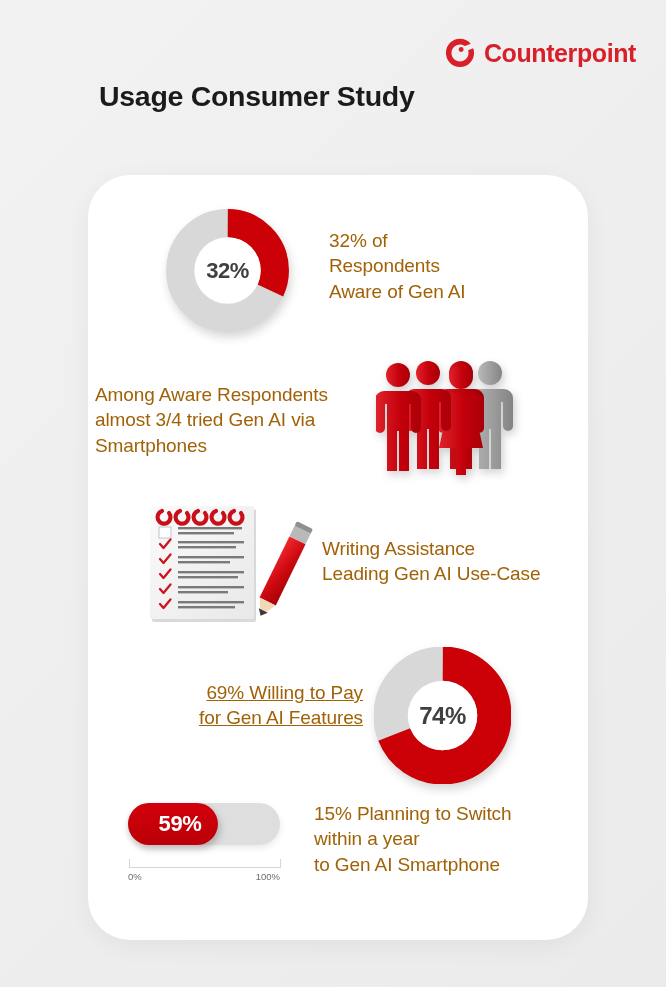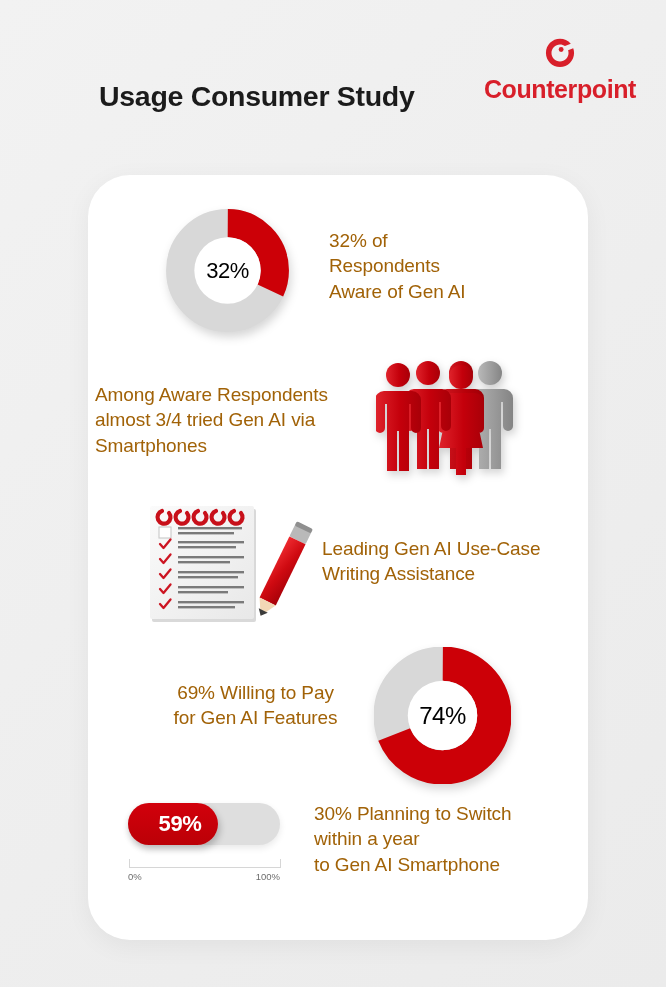--- a/index.html
+++ b/index.html
@@ -18,21 +18,20 @@
   }
 
   
   .brand {
     position: absolute;
     top: 38px;
     right: 30px;
     display: flex;
     align-items: center;
     gap: 9px;
-    flex-direction: column;
   }
   .brand-mark { width: 30px; height: 30px; display: block; }
   .brand-name {
     font-size: 25px;
     font-weight: bold;
     color: #d81f2a;
     letter-spacing: -0.4px;
     line-height: 1;
   }
 
@@ -63,33 +62,33 @@
 
   .row { position: absolute; }
 
   
   .blurb {
     font-size: 19px;
     line-height: 1.33;
     color: #a16207;
     letter-spacing: -0.1px;
   }
-  .blurb.center { text-align: center; }
+  .blurb.center { text-align: right; text-decoration: underline; }
 
   
   .donut-wrap { position: relative; }
   .donut { display: block; filter: drop-shadow(2px 5px 5px rgba(0,0,0,0.16)); }
   .donut-label {
     position: absolute;
     left: 0; right: 0; top: 0; bottom: 0;
     display: flex;
     align-items: center;
     justify-content: center;
-    font-weight: normal;
-    color: #000000;
+    font-weight: bold;
+    color: #404040;
     letter-spacing: -0.5px;
   }
 
   
   .people { display: block; filter: drop-shadow(2px 4px 4px rgba(0,0,0,0.2)); }
 
   
   .checklist { display: block; }
 
   
@@ -296,22 +295,22 @@
           <rect x="131" y="28" width="18" height="14" rx="1.5" fill="#b9b9b9"></rect>
           <rect x="131" y="25" width="18" height="5" rx="2" fill="#8f8f8f"></rect>
           <rect x="131" y="42" width="18" height="68" fill="url(#pencilBody)"></rect>
           <polygon points="131,110 149,110 140,126" fill="#f2d8b6"></polygon>
           <polygon points="135,120 145,120 140,126" fill="#3b3b3b"></polygon>
         </g>
       </svg>
     </div>
 
     <div class="row blurb" style="left:234px; top:361px; width:250px;">
+      <div>Writing Assistance</div>
       <div>Leading Gen AI Use-Case</div>
-      <div>Writing Assistance</div>
     </div>
 
     <div class="row blurb center" style="left:60px; top:505px; width:215px;">
       <div>69% Willing to Pay</div>
       <div>for Gen AI Features</div>
     </div>
 
     <div class="row" style="left:286px; top:472px;">
       <div class="donut-wrap" style="width:137px;height:137px;">
         <svg class="donut" width="137" height="137" viewBox="0 0 42 42">
@@ -334,19 +333,19 @@
         <div class="axis-tick left"></div>
         <div class="axis-tick right"></div>
       </div>
       <div class="axis-labels">
         <span>0%</span>
         <span>100%</span>
       </div>
     </div>
 
     <div class="row blurb" style="left:226px; top:626px; width:250px;">
-      <div>30% Planning to Switch</div>
+      <div>15% Planning to Switch</div>
       <div>within a year</div>
       <div>to Gen AI Smartphone</div>
     </div>
 
   </div>
 </div>
 
 </body></html>

